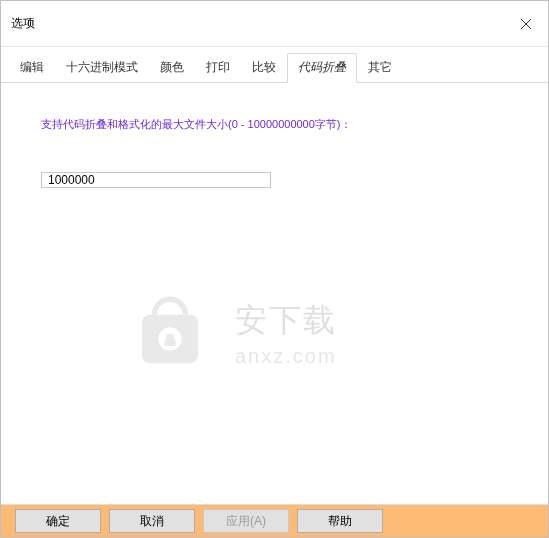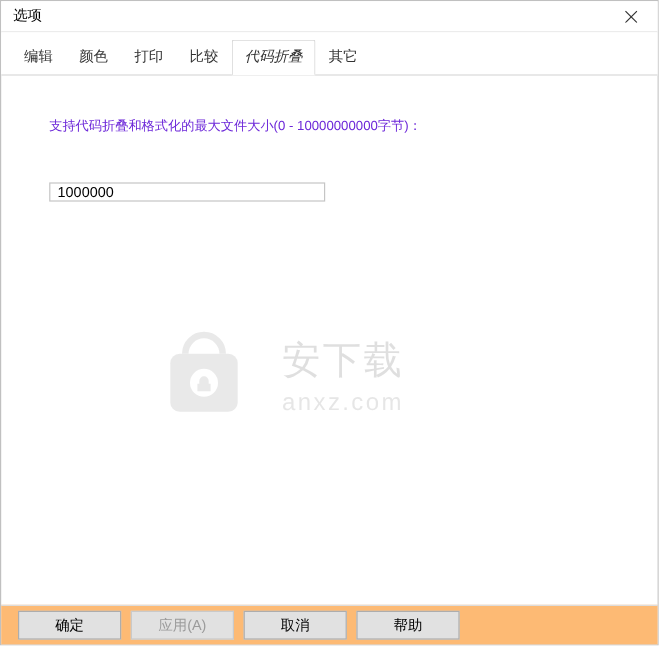--- a/index.html
+++ b/index.html
@@ -14,21 +14,21 @@
   }
   .window {
     width: 549px;
     height: 538px;
     border: 1px solid #c0c0c0;
     background: #fff;
     display: flex;
     flex-direction: column;
   }
   .titlebar {
-    height: 26px;
+    height: 46px;
     display: flex;
     align-items: center;
     justify-content: space-between;
     padding: 0 0 0 10px;
     background: #fff;
     border-bottom: 1px solid #e8e8e8;
   }
   .titlebar-title {
     font-size: 12px;
     color: #000;
@@ -134,20 +134,21 @@
     <div class="close-btn">
       <svg viewBox="0 0 10 10">
         <line x1="0" y1="0" x2="10" y2="10" stroke="#333" stroke-width="1"></line>
         <line x1="10" y1="0" x2="0" y2="10" stroke="#333" stroke-width="1"></line>
       </svg>
     </div>
   </div>
 
   <div class="tabbar">
     <div class="tab">编辑</div>
+    <div class="tab">十六进制模式</div>
     <div class="tab">颜色</div>
     <div class="tab">打印</div>
     <div class="tab">比较</div>
     <div class="tab active">代码折叠</div>
     <div class="tab">其它</div>
   </div>
 
   <div class="content">
     <div class="field-label">支持代码折叠和格式化的最大文件大小(0 - 10000000000字节)：</div>
     <input type="text" class="text-input" value="1000000" style="">
@@ -163,18 +164,18 @@
       </div>
       <div class="watermark-text">
         <span class="wm-line1">安下载</span>
         <span class="wm-line2">anxz.com</span>
       </div>
     </div>
   </div>
 
   <div class="button-bar">
     <button class="btn">确定</button>
+    <button class="btn">取消</button>
     <button class="btn" disabled="">应用(A)</button>
-    <button class="btn">取消</button>
     <button class="btn">帮助</button>
   </div>
 
 </div>
 
 </body></html>

